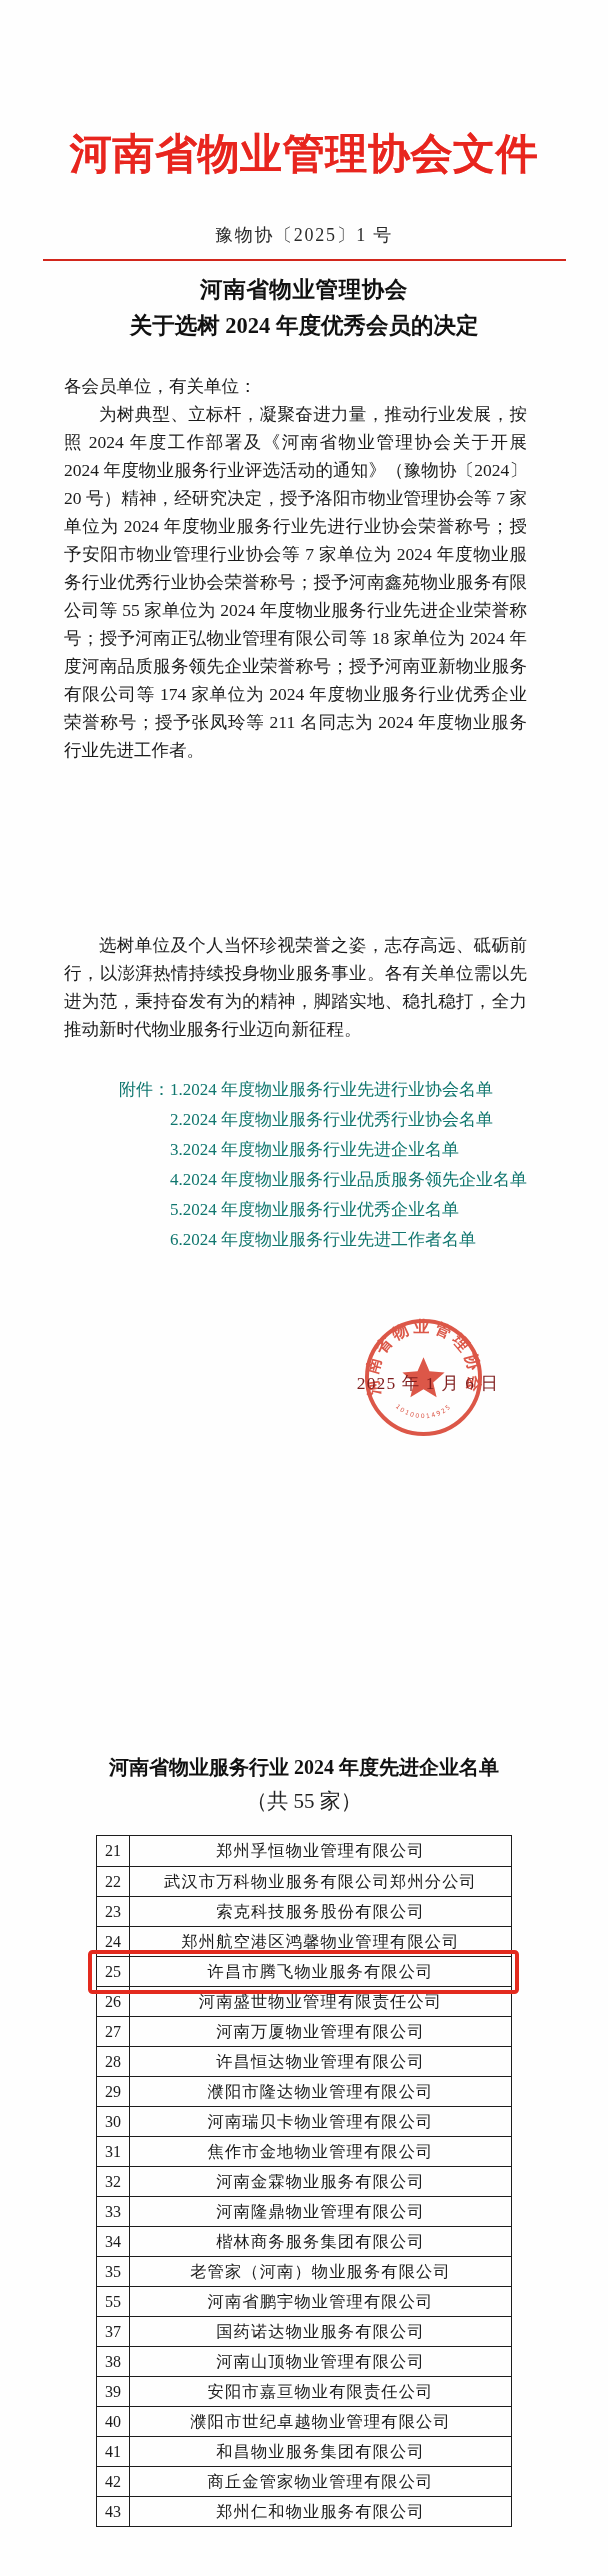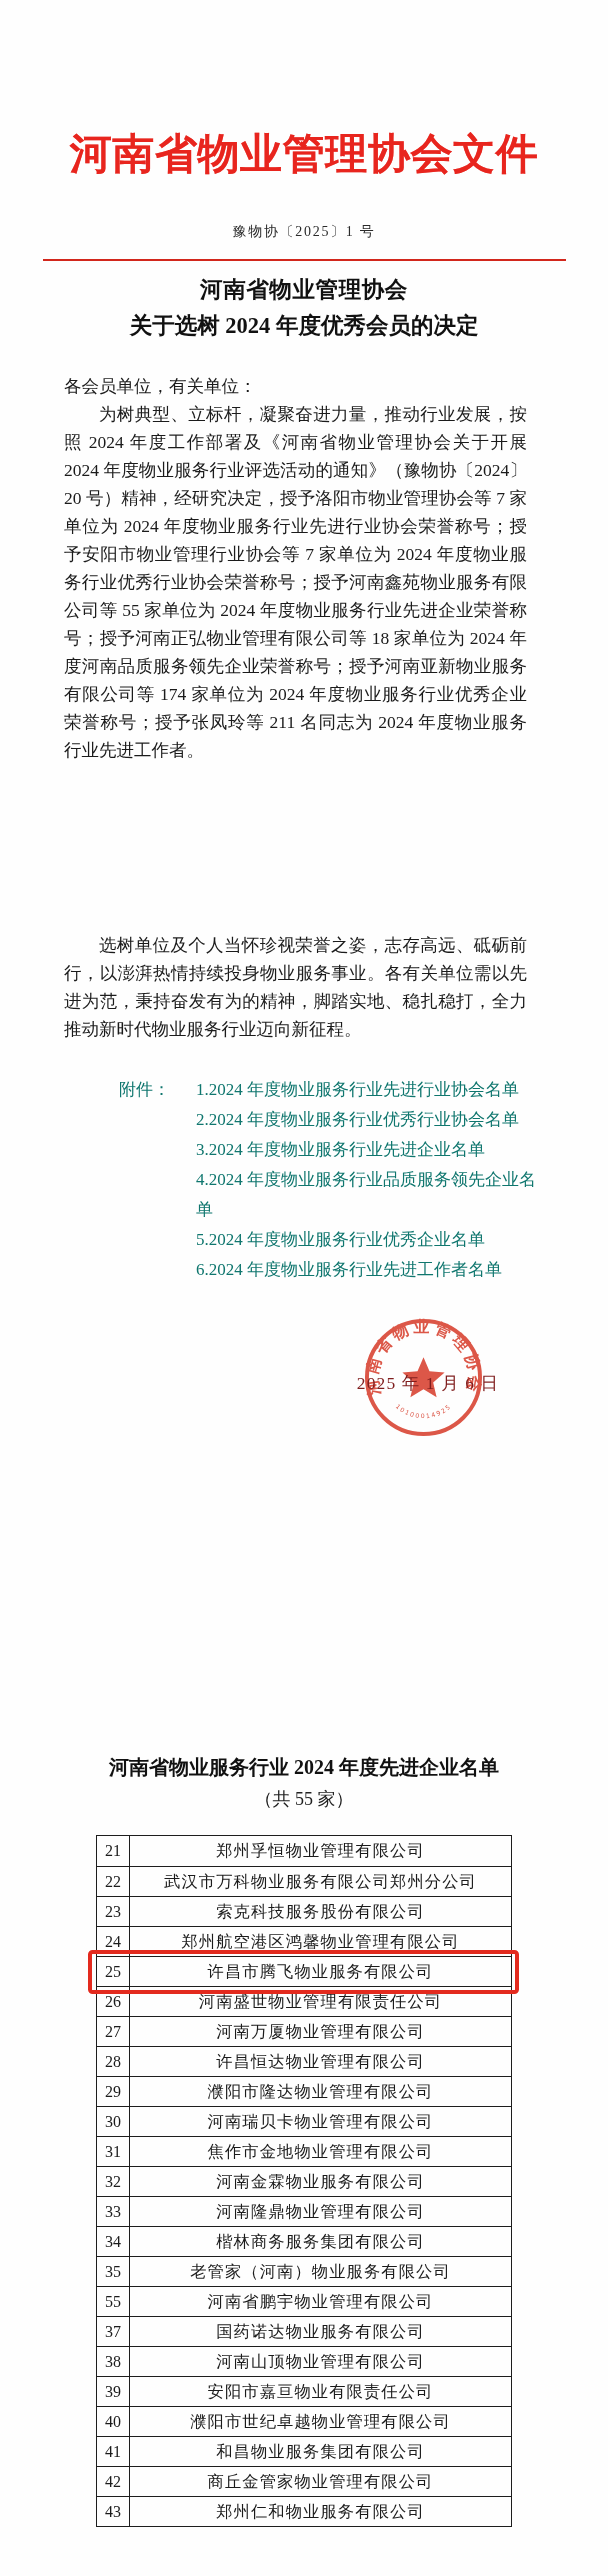--- a/index.html
+++ b/index.html
@@ -17,21 +17,21 @@
     text-align:center;
     font-size:42px;font-weight:bold;
     color:#e8251e;
     letter-spacing:0.6px;
     text-shadow:0 0 0.6px rgba(232,37,30,.55);
     white-space:nowrap;
   }
   .doc-number{
     position:absolute;top:223px;left:0;width:608px;
     text-align:center;
-    font-size:14px;color:#2a2a2a;
+    font-size:18px;color:#2a2a2a;
     letter-spacing:1.7px;
   }
   .red-line{
     position:absolute;top:259px;left:43px;width:523px;height:2.3px;
     background:#d2271c;
   }
   .doc-title-1{
     position:absolute;top:274px;left:0;width:608px;
     text-align:center;font-size:22.5px;font-weight:bold;color:#111;
     letter-spacing:0.6px;
@@ -48,36 +48,36 @@
   }
   #body-block-1{top:372px;}
   #body-block-2{top:931px;}
   .indent{text-indent:2em;}
   .attachments{
     position:absolute;top:1075px;left:119px;width:417px;
     font-size:17px;line-height:30px;color:#0f766e;
     display:flex;
   }
   .attachments .label{flex:0 0 auto;white-space:nowrap;}
-  .attachments .items{flex:1 1 auto;margin-left:26px;}
+  .attachments .items{flex:1 1 auto;}
   .seal{
     position:absolute;top:1317px;left:363px;width:121px;height:121px;
   }
   .issue-date{
     position:absolute;top:1371px;left:338px;width:180px;
     text-align:center;font-size:17.5px;color:#7f1d1d;
     letter-spacing:1.1px;white-space:nowrap;
   }
   .list-title{
     position:absolute;top:1754px;left:0;width:608px;
     text-align:center;font-size:20px;font-weight:bold;color:#111;
   }
   .list-subtitle{
     position:absolute;top:1787px;left:0;width:608px;
-    text-align:center;font-size:18px;color:#222;
+    text-align:center;font-size:21px;color:#222;
   }
   .company-table{
     position:absolute;top:1835px;left:96px;width:416px;
     border:1.1px solid #1d1d1d;
     box-sizing:border-box;
     background:#fefefe;
   }
   .t-row{
     display:flex;height:30px;box-sizing:border-box;
     border-top:1.1px solid #1d1d1d;

